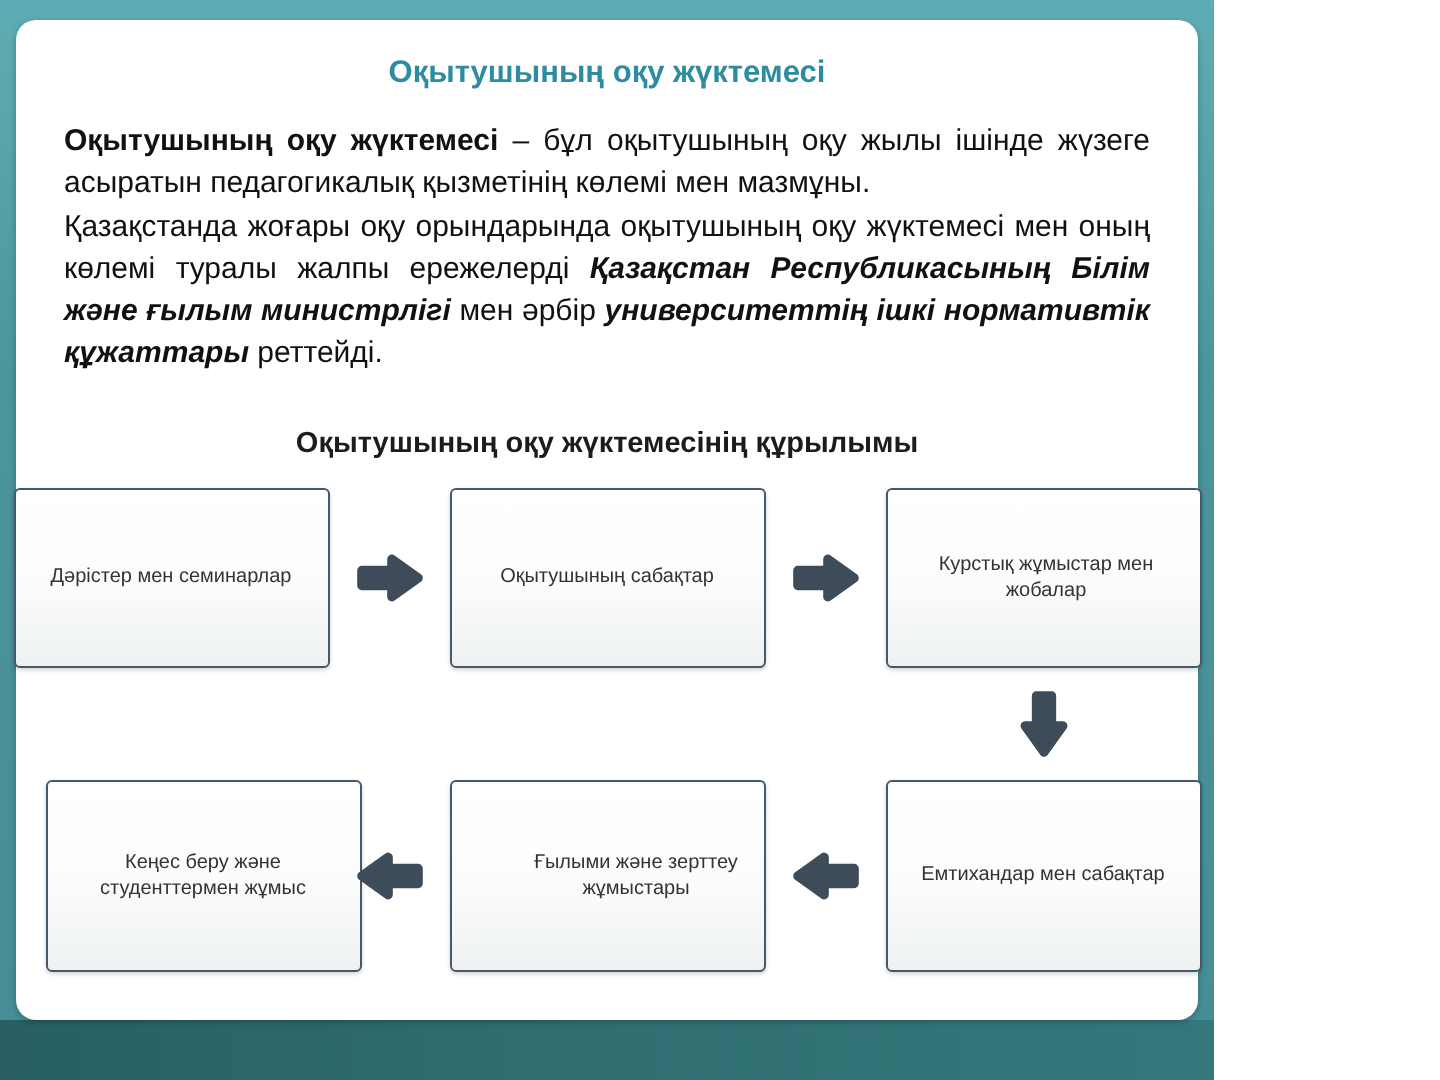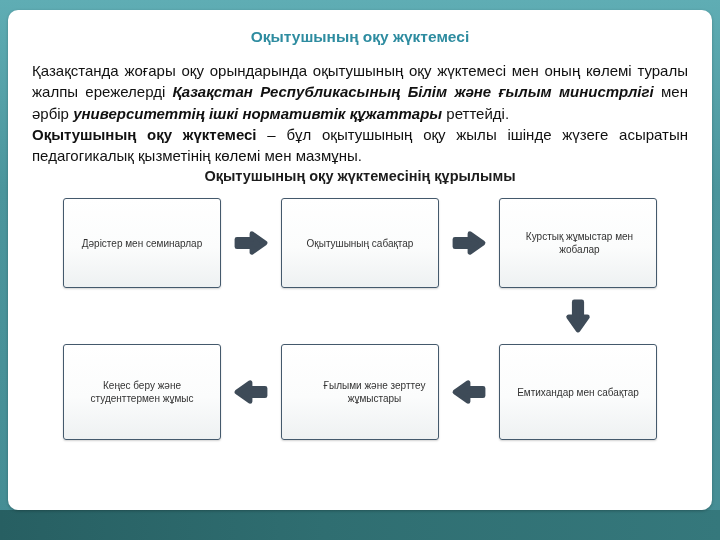--- a/index.html
+++ b/index.html
@@ -2,21 +2,21 @@
 <html><head>
 <meta charset="utf-8">
 <style>
   html,body{margin:0;padding:0;}
   body{
     width:720px;height:540px;overflow:hidden;
     font-family:"Liberation Sans",sans-serif;
     background:#ffffff;
   }
   .frame{
-    position:relative;width:720px;height:540px;
+    position:relative;width:607px;height:540px;
     background:linear-gradient(180deg,#5fadb4 0%,#4b959c 35%,#458d94 100%);
   }
   .bottom-band{
     position:absolute;left:0;right:0;bottom:0;height:30px;
     background:linear-gradient(90deg,#275f62 0%,#2f6e71 45%,#35787c 100%);
   }
   .card{
     position:absolute;left:8px;right:8px;top:10px;bottom:30px;
     background:#ffffff;border-radius:10px;
     padding:14px 24px 10px 24px;box-sizing:border-box;
@@ -27,21 +27,21 @@
     color:#2e8ca0;margin:4px 0 14px 0;
   }
   .body-text{
     font-size:15px;line-height:1.42;color:#111;
     text-align:justify;margin:0;
   }
   .body-text .bold{font-weight:bold;}
   .body-text .bi{font-weight:bold;font-style:italic;}
   .diagram-heading{
     text-align:center;font-weight:bold;font-size:14.5px;
-    color:#1c1c1c;margin:2px 0 14px 0;
+    color:#1c1c1c;margin:26px 0 14px 0;
   }
   .grid{
     display:grid;
     grid-template-columns:158px 60px 158px 60px 158px;
     grid-template-rows:90px 56px 96px;
     justify-content:center;align-items:center;
   }
   .box{
     width:100%;height:100%;box-sizing:border-box;
     display:flex;align-items:center;justify-content:center;
@@ -57,39 +57,39 @@
   }
   svg.arrow{width:38px;height:30px;display:block;}
   .rot-down{transform:rotate(90deg);}
   .rot-left{transform:rotate(180deg);}
   .p-b1{grid-row:1;grid-column:1;}
   .p-a1{grid-row:1;grid-column:2;}
   .p-b2{grid-row:1;grid-column:3;}
   .p-a2{grid-row:1;grid-column:4;}
   .p-b3{grid-row:1;grid-column:5;padding-left:13px;}
   .p-ad{grid-row:2;grid-column:5;}
-  .p-b4{grid-row:3;grid-column:1;}
+  .p-b4{grid-row:3;grid-column:1;margin-left:16px;}
   .p-a4{grid-row:3;grid-column:2;}
   .p-b5{grid-row:3;grid-column:3;padding-left:39px;}
   .p-a3{grid-row:3;grid-column:4;}
   .p-b6{grid-row:3;grid-column:5;}
 </style>
 </head>
 <body>
 
 <div class="frame">
   <div class="bottom-band"></div>
 
   <div class="card">
 
     <div class="title">Оқытушының оқу жүктемесі</div>
 
+    <p class="body-text"><span class="bold">Оқытушының оқу жүктемесі</span><span> – бұл оқытушының оқу жылы ішінде жүзеге асыратын педагогикалық қызметінің көлемі мен мазмұны.</span></p>
+
     <p class="body-text"><span>Қазақстанда жоғары оқу орындарында оқытушының оқу жүктемесі мен оның көлемі туралы жалпы ережелерді </span><span class="bi">Қазақстан Республикасының Білім және ғылым министрлігі</span><span> мен әрбір </span><span class="bi">университеттің ішкі нормативтік құжаттары</span><span> реттейді.</span></p>
-
-    <p class="body-text"><span class="bold">Оқытушының оқу жүктемесі</span><span> – бұл оқытушының оқу жылы ішінде жүзеге асыратын педагогикалық қызметінің көлемі мен мазмұны.</span></p>
 
     <div class="diagram-heading">Оқытушының оқу жүктемесінің құрылымы</div>
 
     <div class="grid">
 
       <div class="box p-b1">
         <span>Дәрістер мен семинарлар</span>
       </div>
 
       <div class="arrow-cell p-a1">

